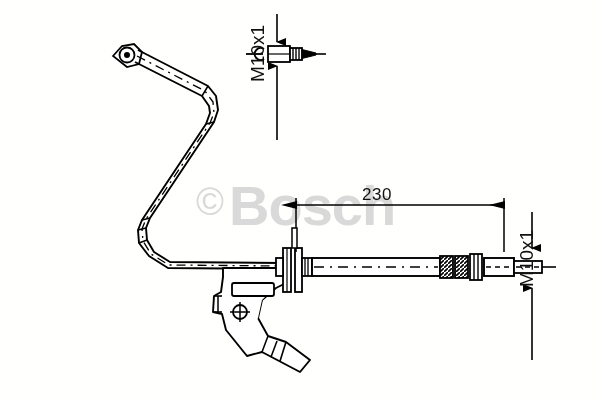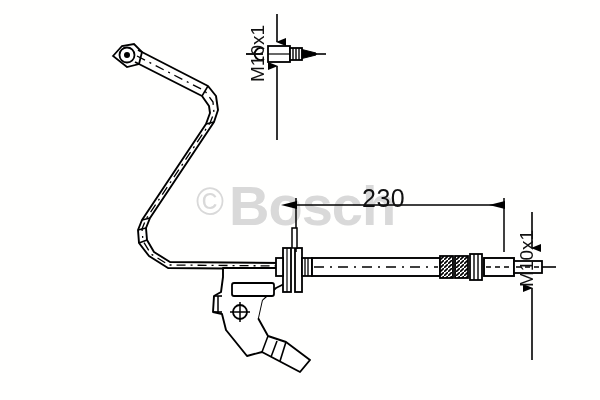--- a/index.html
+++ b/index.html
@@ -25,21 +25,21 @@
   .dim-text {
     position: absolute;
     color: #111111;
     font-family: "Liberation Sans", sans-serif;
     white-space: nowrap;
     line-height: 1;
   }
   #dim-230-label {
     left: 362px;
     top: 186px;
-    font-size: 25px;
+    font-size: 17px;
     letter-spacing: 0.5px;
   }
   #thread-label-left {
     left: 248px;
     top: 82px;
     font-size: 19px;
     transform: rotate(-90deg);
     transform-origin: left top;
   }
   #thread-label-right {

